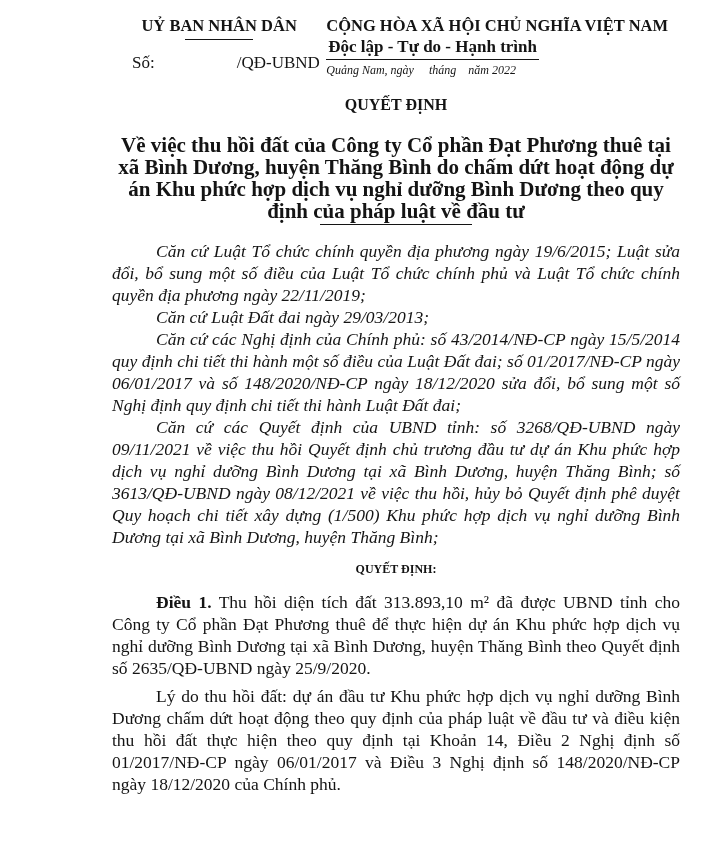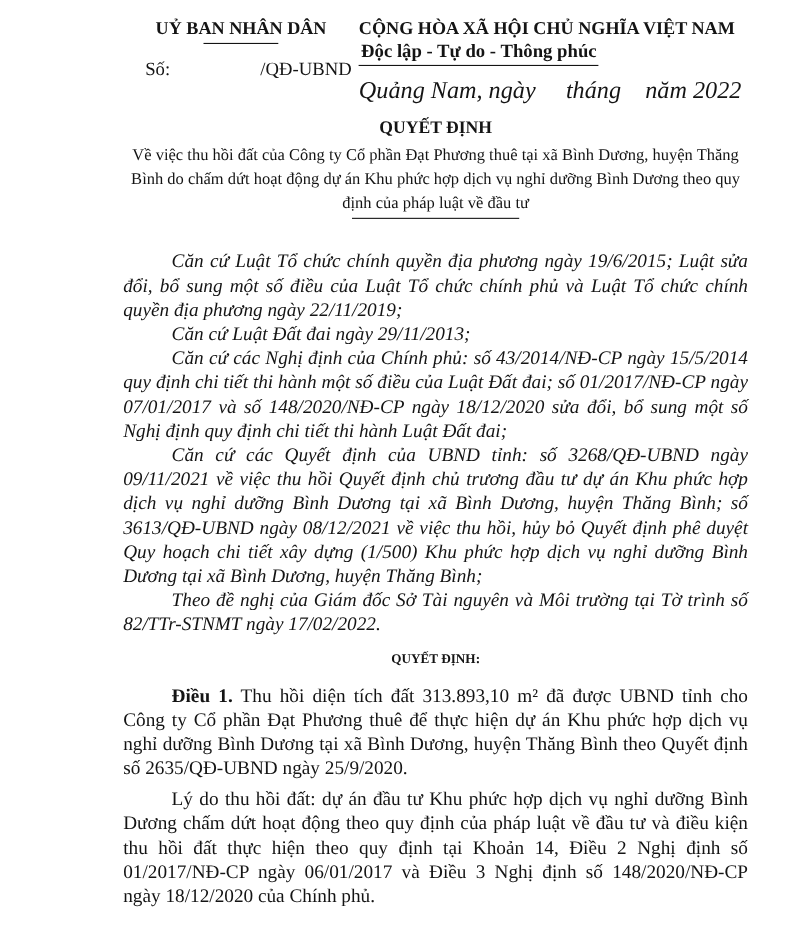--- a/index.html
+++ b/index.html
@@ -26,37 +26,37 @@
     width: 68px; border-top: 1.6px solid #141414;
     margin: 3px auto 0 auto; height: 0;
   }
   .so-line {
     margin-top: 13px; font-weight: normal; font-size: 17px;
     text-align: left; padding-left: 20px; white-space: nowrap;
   }
   .so-value { margin-left: 82px; }
   .motto2-wrap { margin-top: 1px; font-size: 17px; }
   .underlined { display: inline-block; border-bottom: 1.8px solid #141414; padding: 0 2px 2px 2px; }
-  .date-line { margin-top: 12px; font-size: 22px; white-space: pre; }
+  .date-line { font-size: 12px; white-space: pre; }
 
   
   .title-block { margin-top: 14px; text-align: center; }
   .doc-type { font-size: 16px; font-weight: bold; line-height: 22px; }
   .doc-subject {
-    font-size: 15px; font-weight: normal; line-height: 22px;
-    margin: 2px auto 0 auto; width: 567px; text-align: center;
+    font-size: 21px; font-weight: bold; line-height: 22px;
+    margin: 18px auto 0 auto; width: 567px; text-align: center;
   }
   .rule-title {
     width: 152px; border-top: 1.9px solid #141414;
     margin: 2px auto 0 auto; height: 0;
   }
   .doc-authority { font-size: 17.5px; font-weight: bold; margin-top: 13px; line-height: 22px; }
 
   
-  .preamble { margin-top: 27px; }
+  .preamble { margin-top: 15px; }
   .para {
     font-size: 17.5px; line-height: 22px;
     text-align: justify; text-indent: 44px; margin: 0;
   }
   .para.italic { font-style: italic; }
   .decision-heading {
     text-align: center; font-weight: bold; font-size: 12px;
     margin: 9px 0 8px 0; line-height: 24px;
   }
   .articles .para { margin-top: 10px; }
@@ -71,38 +71,37 @@
     <div class="header-left">
       <div class="bold">UỶ BAN NHÂN DÂN</div>
       <div class="rule-issuer"></div>
       <div class="so-line">
         <span>Số:</span><span class="so-value">/QĐ-UBND</span>
       </div>
     </div>
     <div class="header-right">
       <div class="bold">CỘNG HÒA XÃ HỘI CHỦ NGHĨA VIỆT NAM</div>
       <div class="motto2-wrap">
-        <span class="bold underlined">Độc lập - Tự do - Thông phúc</span>
+        <span class="bold underlined">Độc lập - Tự do - Hạnh trình</span>
       </div>
       <div class="date-line italic">Quảng Nam, ngày&nbsp;&nbsp;&nbsp;&nbsp;&nbsp;tháng&nbsp;&nbsp;&nbsp;&nbsp;năm 2022</div>
     </div>
   </div>
 
   <div class="title-block">
     <div class="doc-type">QUYẾT ĐỊNH</div>
     <div class="doc-subject">Về việc thu hồi đất của Công ty Cổ phần Đạt Phương thuê tại xã Bình Dương, huyện Thăng Bình do chấm dứt hoạt động dự án Khu phức hợp dịch vụ nghỉ dưỡng Bình Dương theo quy định của pháp luật về đầu tư</div>
     <div class="rule-title"></div>
   </div>
 
   <div class="preamble">
     <p class="para italic">Căn cứ Luật Tổ chức chính quyền địa phương ngày 19/6/2015; Luật sửa đổi, bổ sung một số điều của Luật Tổ chức chính phủ và Luật Tổ chức chính quyền địa phương ngày 22/11/2019;</p>
-    <p class="para italic">Căn cứ Luật Đất đai ngày 29/11/2013;</p>
-    <p class="para italic">Căn cứ các Nghị định của Chính phủ: số 43/2014/NĐ-CP ngày 15/5/2014 quy định chi tiết thi hành một số điều của Luật Đất đai; số 01/2017/NĐ-CP ngày 07/01/2017 và số 148/2020/NĐ-CP ngày 18/12/2020 sửa đổi, bổ sung một số Nghị định quy định chi tiết thi hành Luật Đất đai;</p>
+    <p class="para italic">Căn cứ Luật Đất đai ngày 29/03/2013;</p>
+    <p class="para italic">Căn cứ các Nghị định của Chính phủ: số 43/2014/NĐ-CP ngày 15/5/2014 quy định chi tiết thi hành một số điều của Luật Đất đai; số 01/2017/NĐ-CP ngày 06/01/2017 và số 148/2020/NĐ-CP ngày 18/12/2020 sửa đổi, bổ sung một số Nghị định quy định chi tiết thi hành Luật Đất đai;</p>
     <p class="para italic">Căn cứ các Quyết định của UBND tỉnh: số 3268/QĐ-UBND ngày 09/11/2021 về việc thu hồi Quyết định chủ trương đầu tư dự án Khu phức hợp dịch vụ nghỉ dưỡng Bình Dương tại xã Bình Dương, huyện Thăng Bình; số 3613/QĐ-UBND ngày 08/12/2021 về việc thu hồi, hủy bỏ Quyết định phê duyệt Quy hoạch chi tiết xây dựng (1/500) Khu phức hợp dịch vụ nghỉ dưỡng Bình Dương tại xã Bình Dương, huyện Thăng Bình;</p>
-    <p class="para italic">Theo đề nghị của Giám đốc Sở Tài nguyên và Môi trường tại Tờ trình số 82/TTr-STNMT ngày 17/02/2022.</p>
   </div>
 
   <div class="decision-heading">QUYẾT ĐỊNH:</div>
 
   <div class="articles">
     <p class="para"><span class="bold">Điều 1.</span><span> Thu hồi diện tích đất 313.893,10 m² đã được UBND tỉnh cho Công ty Cổ phần Đạt Phương thuê để thực hiện dự án Khu phức hợp dịch vụ nghỉ dưỡng Bình Dương tại xã Bình Dương, huyện Thăng Bình theo Quyết định số 2635/QĐ-UBND ngày 25/9/2020.</span></p>
     <p class="para para-gap">Lý do thu hồi đất: dự án đầu tư Khu phức hợp dịch vụ nghỉ dưỡng Bình Dương chấm dứt hoạt động theo quy định của pháp luật về đầu tư và điều kiện thu hồi đất thực hiện theo quy định tại Khoản 14, Điều 2 Nghị định số 01/2017/NĐ-CP ngày 06/01/2017 và Điều 3 Nghị định số 148/2020/NĐ-CP ngày 18/12/2020 của Chính phủ.</p>
   </div>
 
 </div>

